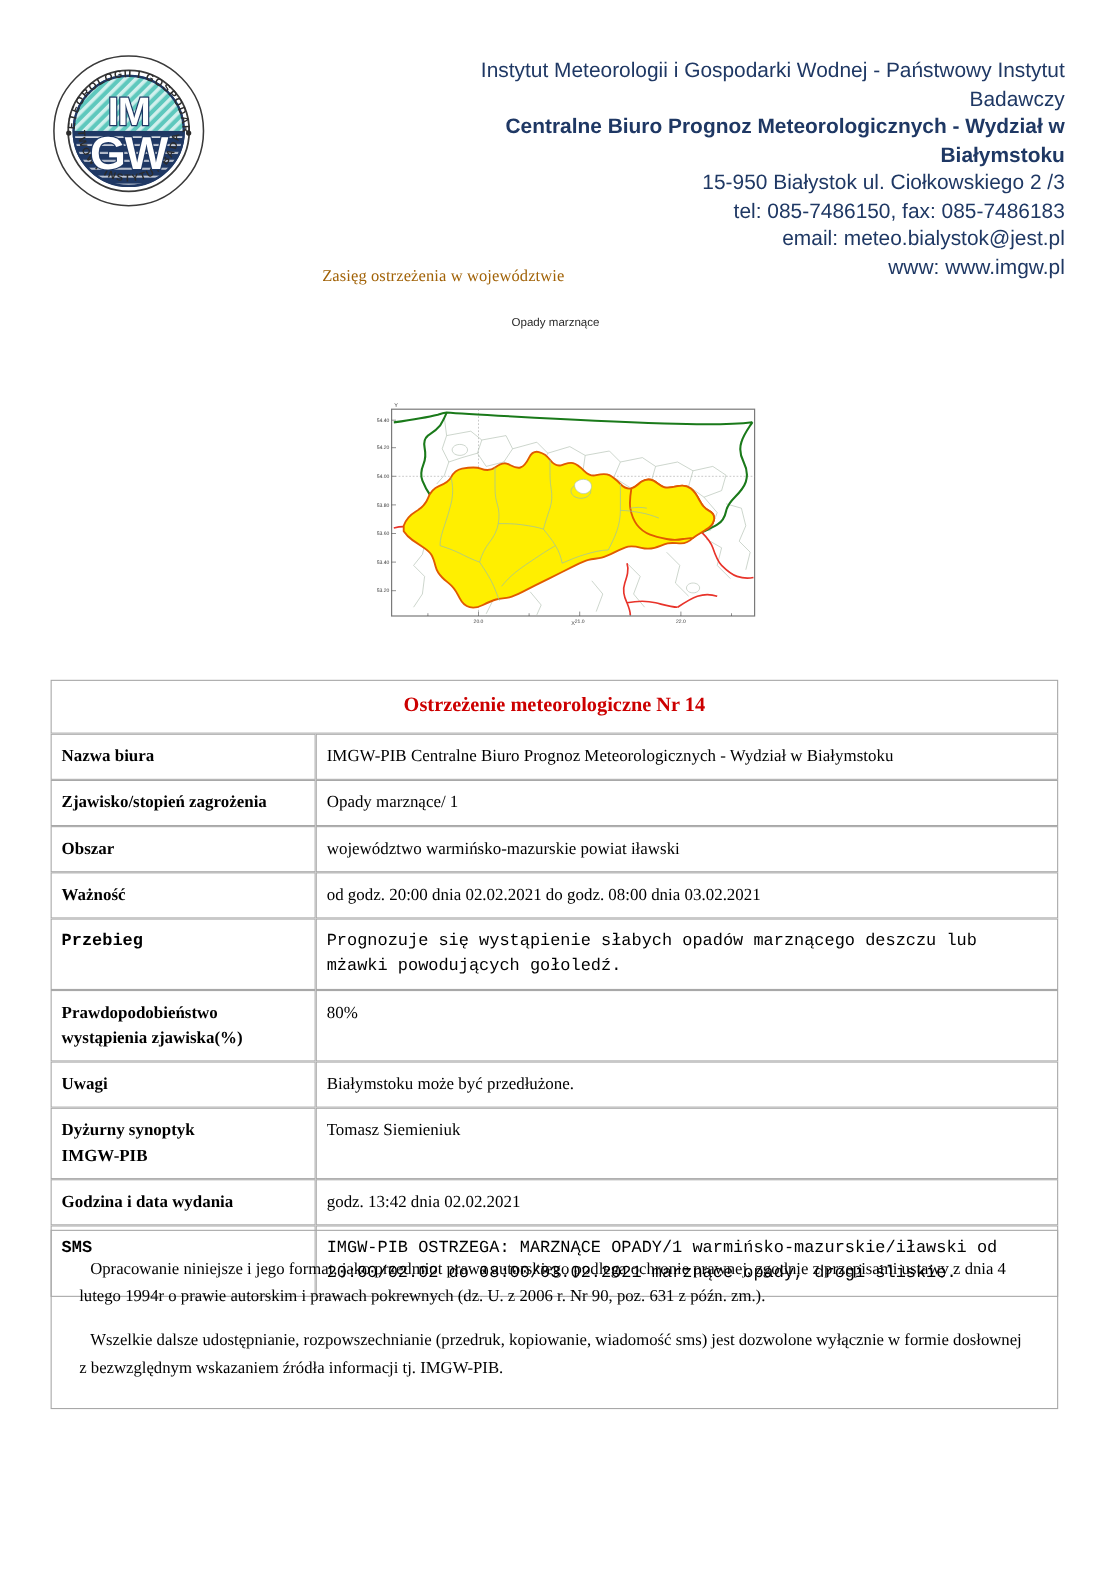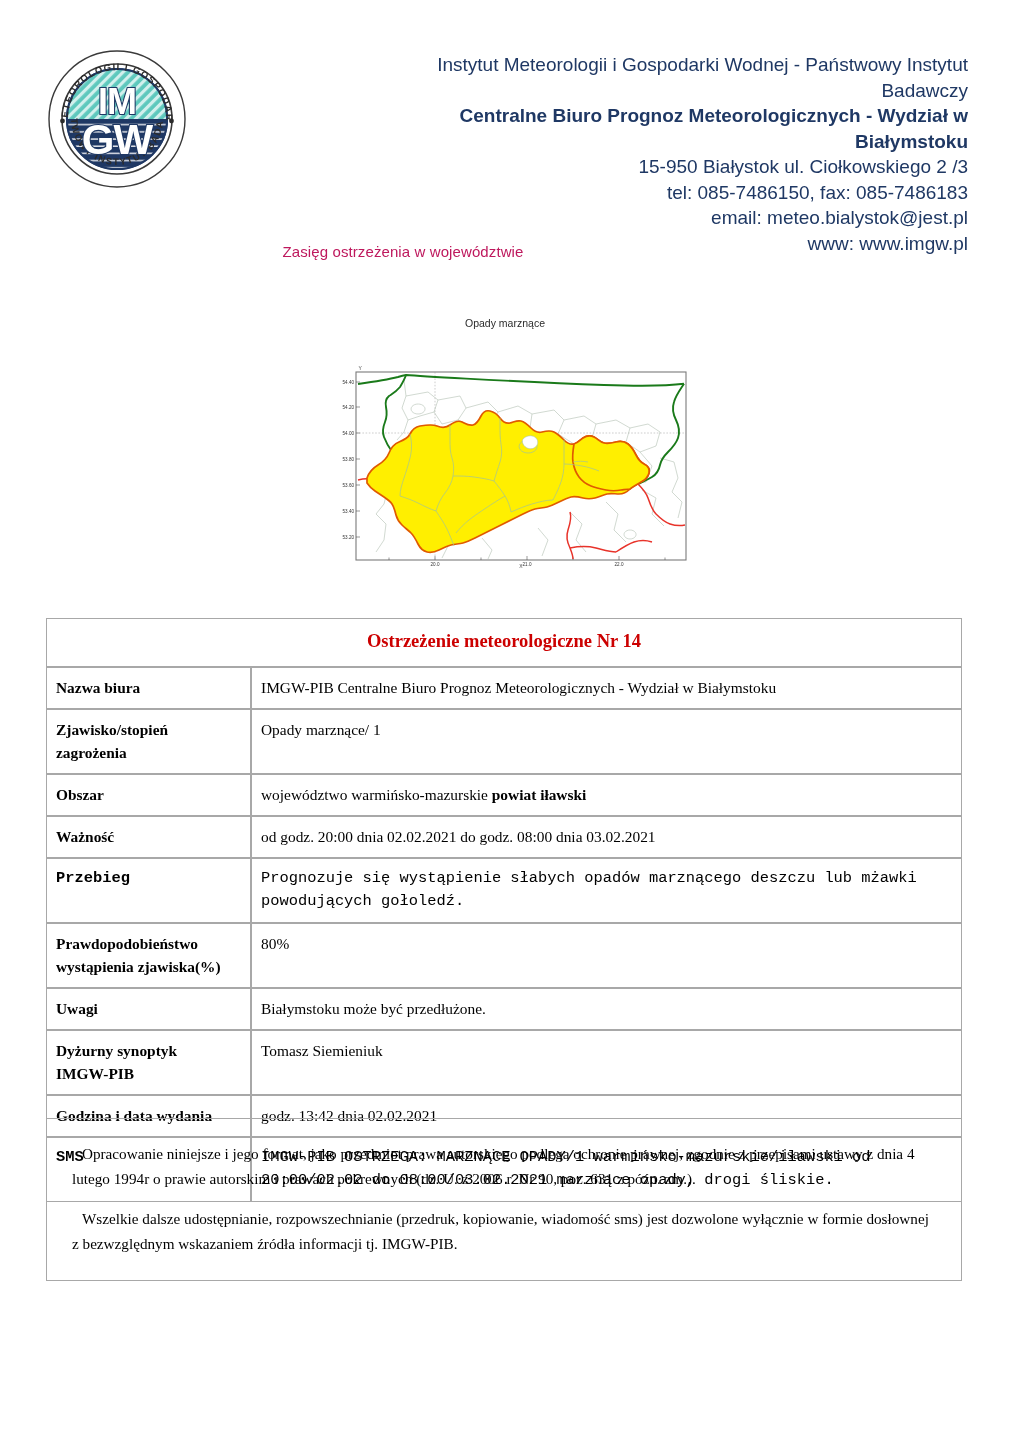--- a/index.html
+++ b/index.html
@@ -37,34 +37,33 @@
     line-height: 25.5px;
   }
   .header-text .bold { font-weight: bold; }
 
   
   .map-title {
     position: absolute;
     left: 0; top: 243px;
     width: 806px;
     text-align: center;
-    font-family: Liberation Sans, sans-serif;
+    font-family: Liberation Serif, serif;
     font-size: 15px;
-    color: #be185d;
+    color: #a16207;
     letter-spacing: 0.1px;
   }
   .map-subtitle {
     position: absolute;
     left: 0; top: 287px;
     width: 1010px;
     text-align: center;
     font-family: "Liberation Sans", sans-serif;
     font-size: 10.5px;
     color: #2b2b2b;
-    margin-top: 30px;
   }
   .map-box {
     position: absolute;
     left: 342px; top: 362px;
     width: 352px; height: 208px;
   }
   .map-svg { display: block; }
 
   
   .alert-table {
@@ -78,32 +77,32 @@
     border: 1px solid #a8a8a8;
     vertical-align: top;
     padding: 8px 9px 9px 9px;
     font-size: 15.4px;
     line-height: 23px;
     color: #000;
     background: #fff;
     margin-left: 35px;
   }
   .alert-table td.th-cell {
-    width: 205px;
+    width: 241px;
     font-weight: bold;
   }
   .alert-table td.title-cell {
     text-align: center;
     color: #cc0000;
     font-weight: bold;
     font-size: 18.5px;
     padding: 11px 0 13px 0;
     height: 44px;
   }
-  .alert-table td .b { font-weight: bold; }
+  .alert-table td .b { font-weight: normal; }
   .row-tall-1 { height: 64px; font-family: Liberation Mono, monospace; }
   .row-tall-2 { height: 64px; }
 
   .footnote {
     position: absolute;
     left: 46px; top: 1118px;
     width: 916px;
     border: 1px solid #a8a8a8;
     padding: 7px 10px 9px 10px;
     font-size: 15.2px;

